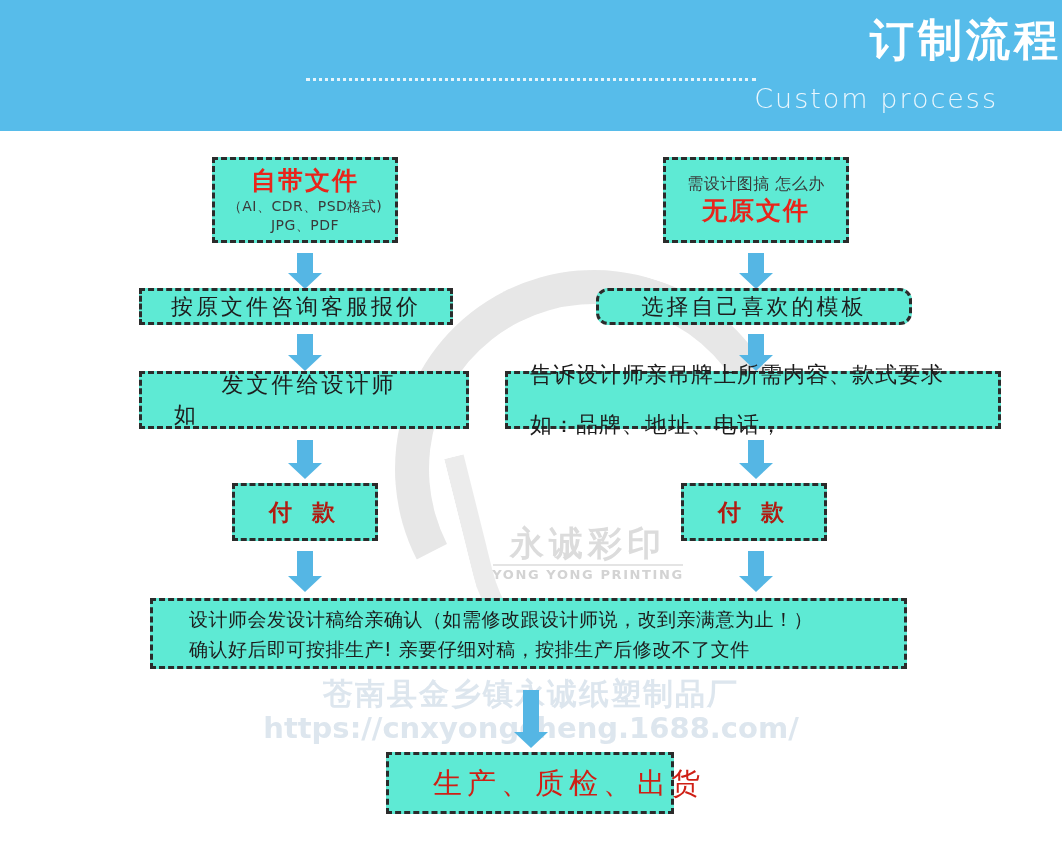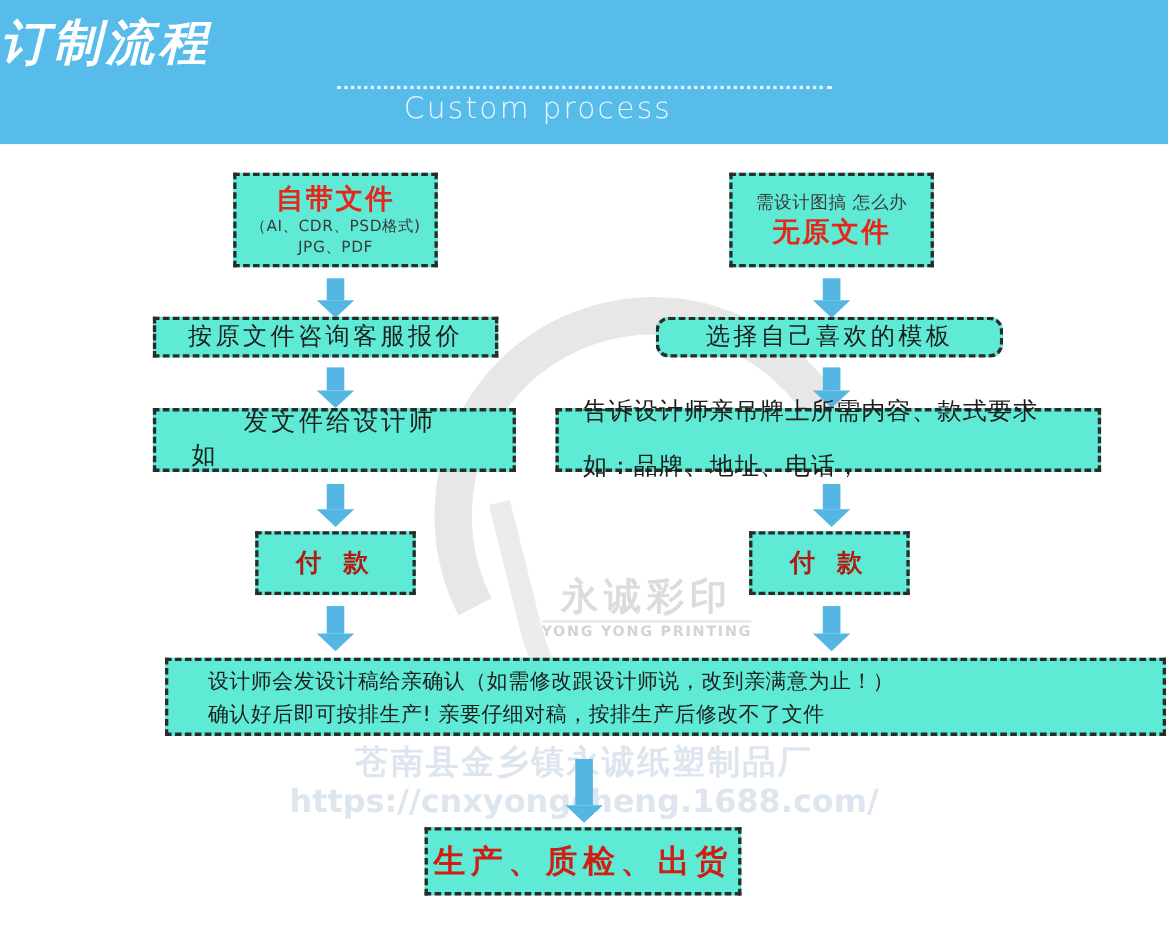--- a/index.html
+++ b/index.html
@@ -24,46 +24,46 @@
     left: 0; top: 0;
     width: 1062px;
     height: 131px;
     background: #57bcea;
     overflow: hidden;
   }
   #header-title {
     position: absolute;
     left: 0; top: 14px;
     width: 1062px;
-    text-align: left;
+    text-align: right;
     color: #ffffff;
     font-size: 44px;
     font-weight: bold;
     letter-spacing: 4px;
     line-height: 52px;
     font-family: "DejaVu Sans", "Liberation Sans", sans-serif;
-    font-style: italic;
   }
   #header-divider {
     position: absolute;
     left: 306px; top: 78px;
     width: 450px;
     height: 0;
     border-top: 3px dotted rgba(255,255,255,0.85);
   }
   #header-subtitle {
     position: absolute;
     left: 0; top: 82px;
     width: 978px;
-    text-align: center;
+    text-align: right;
     color: #eaf6fd;
     font-size: 27px;
     font-weight: 300;
     letter-spacing: 2px;
     line-height: 34px;
+    padding-left: 20px;
   }
 
   
   .wm {
     position: absolute;
     pointer-events: none;
     user-select: none;
   }
   #wm-swoosh {
     left: 395px; top: 270px;
@@ -178,23 +178,24 @@
   .pay-text {
     color: #b01c12;
     font-size: 23px;
     font-weight: bold;
     letter-spacing: 6px;
     line-height: 30px;
   }
   .final-text {
     color: #cf1f15;
     font-size: 29px;
-    font-weight: bold;
+    font-weight: normal;
     letter-spacing: 5px;
     line-height: 38px;
+    margin-left: 39px;
   }
   .note-text {
     color: #1d1d1d;
     font-size: 19px;
     letter-spacing: 0.5px;
     line-height: 30px;
     text-align: left;
     padding-left: 36px;
     box-sizing: border-box;
   }
@@ -308,21 +309,21 @@
 
   <div class="box" style="left:681px; top:483px; width:146px; height:58px;">
     <span class="ln pay-text">付 款</span>
   </div>
 
   <div class="arrow" style="left:739px; top:551px;">
     <div class="shaft" style="height:25px;"></div>
     <div class="head"></div>
   </div>
 
-  <div class="box" style="left:150px; top:598px; width:910px; height:71px;">
+  <div class="box" style="left:150px; top:598px; width:757px; height:71px;">
     <span class="ln note-text">设计师会发设计稿给亲确认（如需修改跟设计师说，改到亲满意为止！）</span>
     <span class="ln note-text">确认好后即可按排生产! 亲要仔细对稿，按排生产后修改不了文件</span>
   </div>
 
   <div class="arrow" style="left:514px; top:690px;">
     <div class="shaft" style="height:42px;"></div>
     <div class="head"></div>
   </div>
 
   <div class="box" style="left:386px; top:752px; width:288px; height:62px;">

